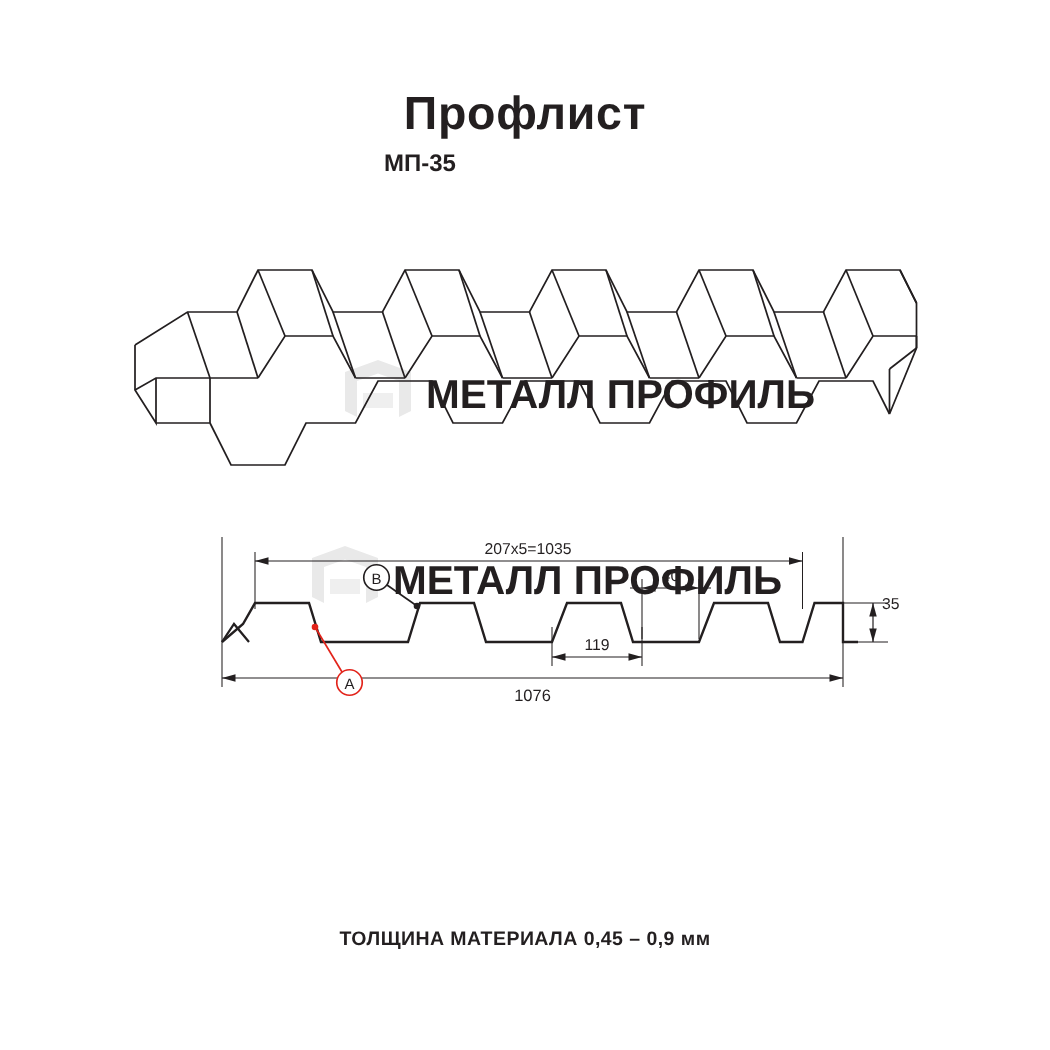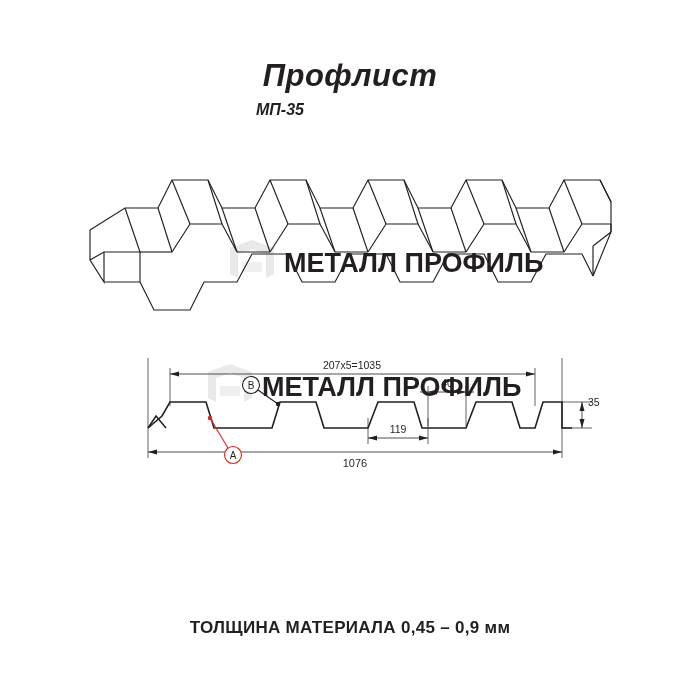--- a/index.html
+++ b/index.html
@@ -23,40 +23,38 @@
   .title {
     position: absolute;
     top: 58px;
     left: 0;
     width: 700px;
     text-align: center;
     font-size: 31px;
     font-weight: bold;
     letter-spacing: 0.5px;
     color: #231f20;
-    font-style: italic;
   }
   .subtitle {
     position: absolute;
     top: 101px;
     left: 0;
     width: 560px;
     text-align: center;
     font-size: 16px;
     font-weight: bold;
     color: #231f20;
-    font-style: italic;
   }
   .footer-note {
     position: absolute;
     top: 618px;
     left: 0;
     width: 700px;
     text-align: center;
-    font-size: 17px;
+    font-size: 13px;
     font-weight: bold;
     letter-spacing: 0.3px;
     color: #231f20;
   }
   .iso-view {
     position: absolute;
     top: 150px;
     left: 60px;
     width: 580px;
     height: 170px;

